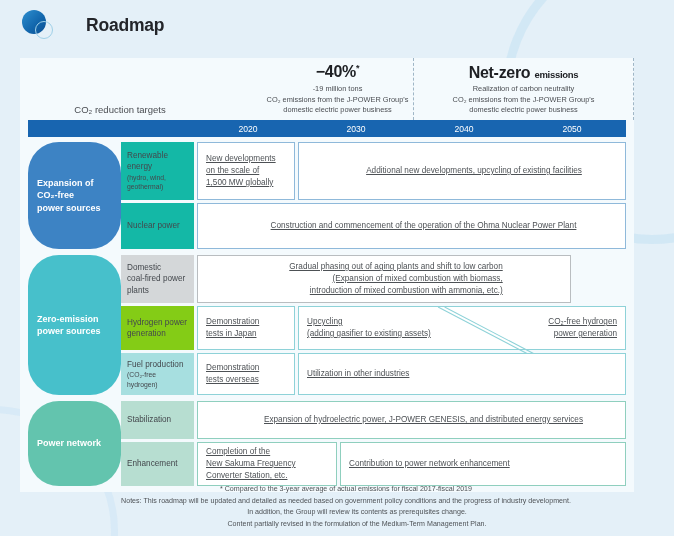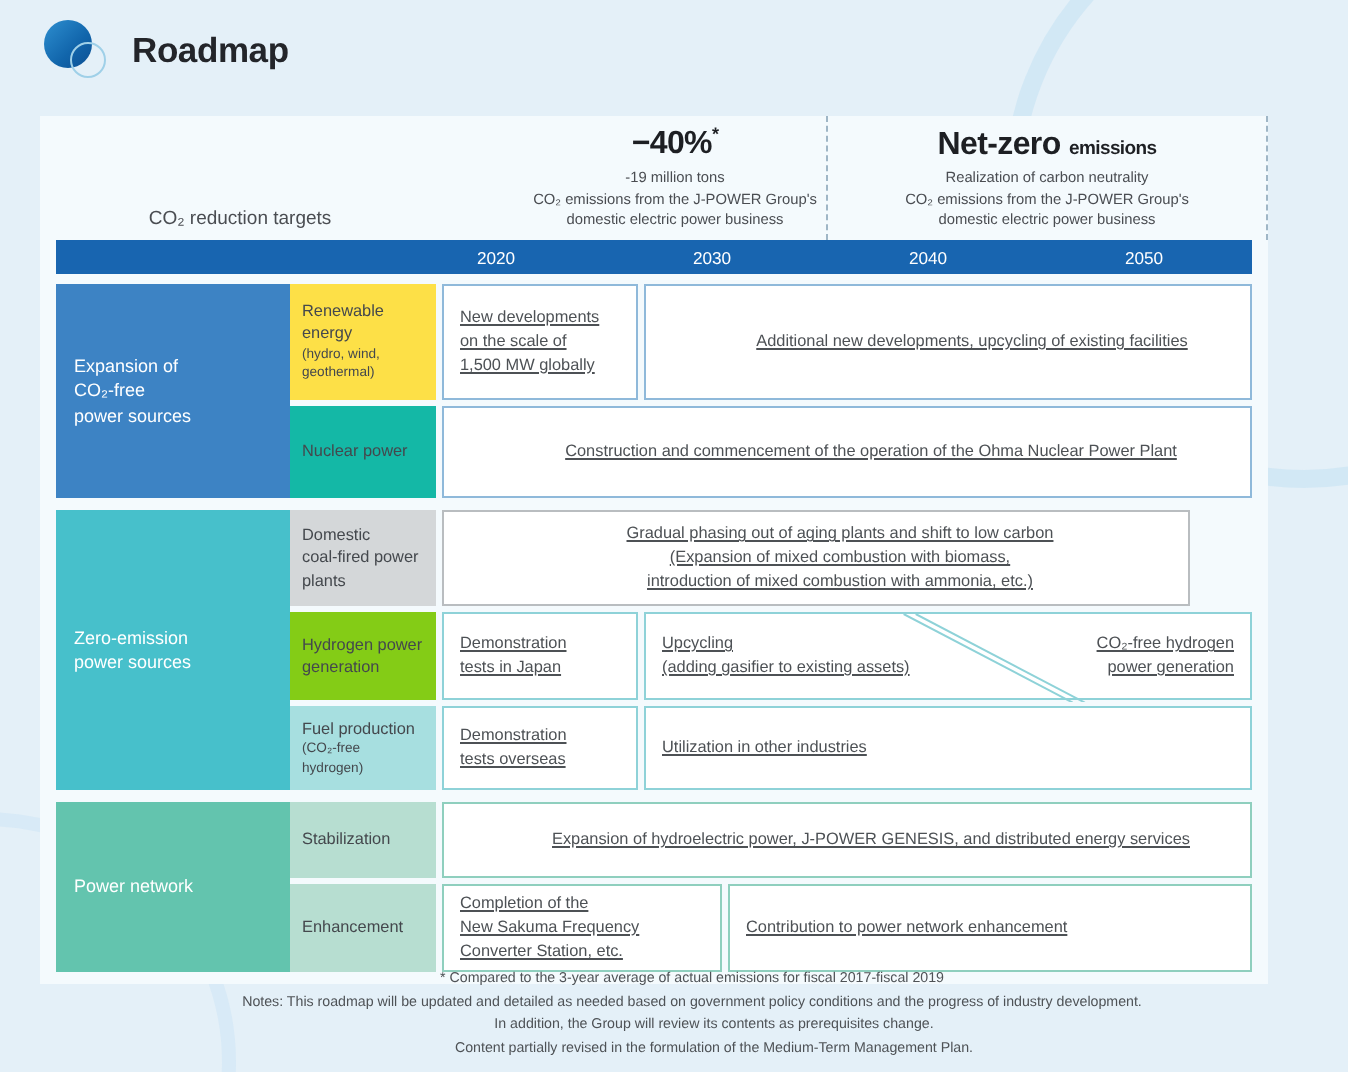--- a/index.html
+++ b/index.html
@@ -33,20 +33,21 @@
     z-index: 0;
   }
 
   
   .page-header {
     position: absolute; left: 0; top: 0;
     width: 674px; height: 50px;
     display: flex; align-items: center;
     padding-left: 22px;
     z-index: 3;
+    gap: 20px;
   }
   .logo-mark {
     position: relative;
     width: 34px; height: 34px;
     margin-right: 10px;
     flex: none;
   }
   .logo-disc {
     position: absolute; left: 0; top: 2px;
     width: 24px; height: 24px; border-radius: 50%;
@@ -137,31 +138,32 @@
   .body-grid {
     padding: 5px 8px 0 8px;
   }
   .grp {
     display: flex;
     margin-bottom: 6px;
   }
   .grp:last-child { margin-bottom: 0; }
 
   .cat {
-    width: 117px;
+    width: 93px;
     flex: none;
     display: flex;
     align-items: center;
     justify-content: center;
     text-align: center;
     color: #ffffff;
     font-size: 9px;
-    font-weight: normal;
+    font-weight: bold;
     line-height: 1.35;
     padding: 0 5px;
+    border-radius: 31px;
   }
   .cat-inner { width: 100%; text-align: left; padding-left: 4px; }
   .cat.blue  { background: #3d83c4; }
   .cat.teal  { background: #47c0cb; }
   .cat.green { background: #63c4ae; }
 
   .rows { flex: 1; }
   .row {
     display: flex;
     align-items: stretch;
@@ -174,21 +176,21 @@
     flex: none;
     display: flex;
     flex-direction: column;
     justify-content: center;
     font-size: 8.2px;
     color: #44484d;
     line-height: 1.4;
     padding: 0 6px;
   }
   .sub .paren { font-size: 6.8px; display: block; }
-  .sub.b1 { background: #fde047; }
+  .sub.b1 { background: #14b8a6; }
   .sub.b2 { background: #14b8a6; }
   .sub.g1 { background: #d4d7d9; }
   .sub.t1 { background: #84cc16; }
   .sub.t2 { background: #a7dfe0; }
   .sub.n1 { background: #b7ded1; }
   .sub.n2 { background: #b7ded1; }
 
   .cells { flex: 1; display: flex; margin-left: 3px; }
   .cell {
     background: #ffffff;
@@ -199,21 +201,21 @@
     color: #4d5155;
     line-height: 1.45;
     position: relative;
     text-decoration: underline;
   }
   .cell + .cell { margin-left: 3px; }
   .cell.bd-blue  { border: 1px solid #8fb9da; }
   .cell.bd-gray  { border: 1px solid #b9bdc0; }
   .cell.bd-teal  { border: 1px solid #8ed2d8; }
   .cell.bd-green { border: 1px solid #8fcfbe; }
-  .cell.ctr { justify-content: center; text-align: center; padding-left: 32px; }
+  .cell.ctr { justify-content: center; text-align: right; padding-left: 32px; }
   .cell.grow { flex: 1; }
   .cell.w-small  { width: 98px; flex: none; }
   .cell.split { justify-content: space-between; }
   .cell .right-txt { text-align: right; }
 
   .diag {
     position: absolute;
     left: 0; top: 0; right: 0; bottom: 0;
     pointer-events: none;
   }

